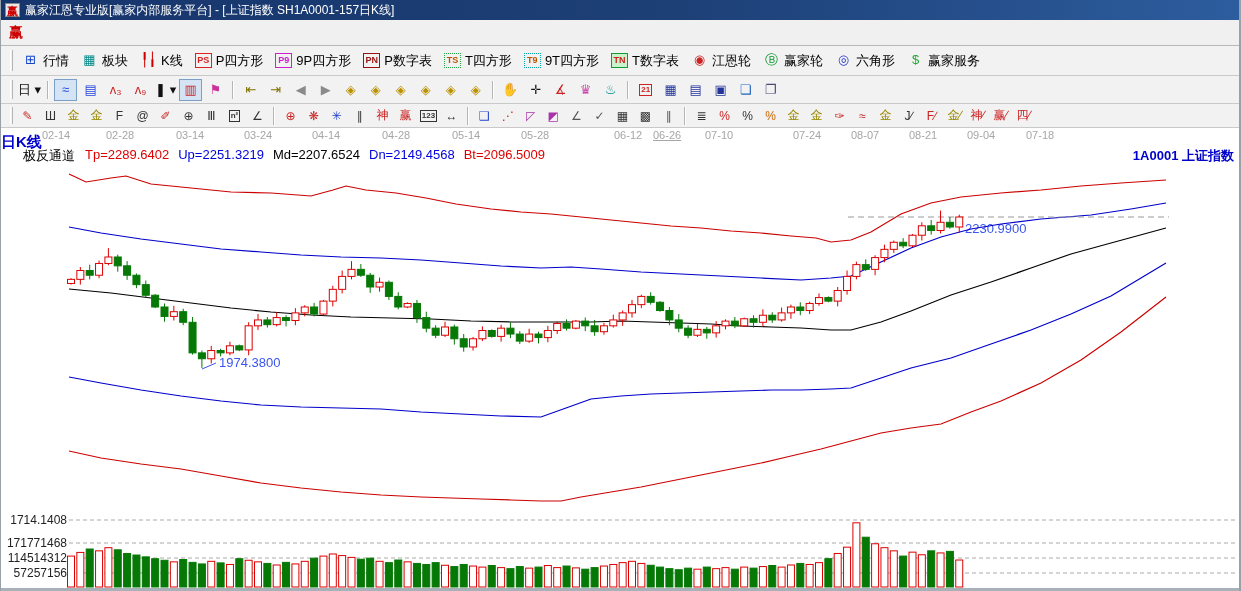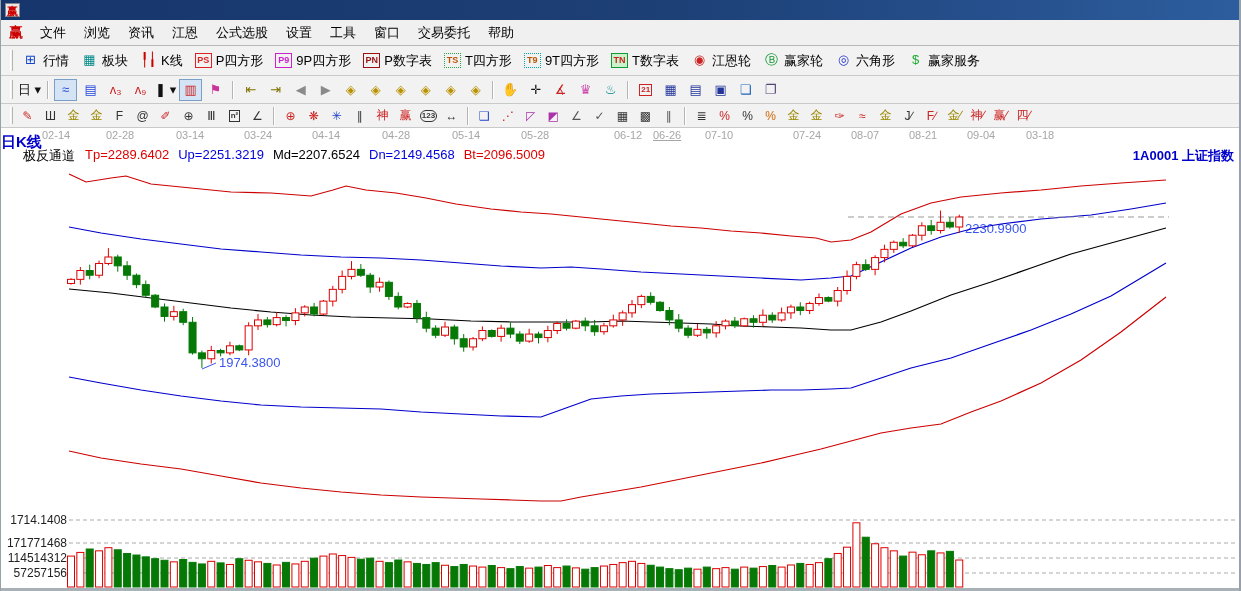--- a/index.html
+++ b/index.html
@@ -44,35 +44,24 @@
   .vol-label { position:absolute; left:0; width:66px; text-align:right; font-size:12px; color:#222; }
   .bottom-strip { position:absolute; left:0; bottom:0; width:100%; height:3px; background:#a8b0b8; }
   .right-strip { position:absolute; right:0; top:0; width:2px; height:100%; background:#98a0a8; }
 </style>
 </head>
 <body>
 
 <div class="app">
   <div class="titlebar">
     <span class="appicon">赢</span>
+    <span>赢家江恩专业版[赢家内部服务平台] - [上证指数 SH1A0001-157日K线]</span>
   </div>
   <div class="menubar">
     <span class="logo">赢</span>
-    <span id="menu-items" style="display:flex">
-        <span class="menu-item">文件</span>
-        <span class="menu-item">浏览</span>
-        <span class="menu-item">资讯</span>
-        <span class="menu-item">江恩</span>
-        <span class="menu-item">公式选股</span>
-        <span class="menu-item">设置</span>
-        <span class="menu-item">工具</span>
-        <span class="menu-item">窗口</span>
-        <span class="menu-item">交易委托</span>
-        <span class="menu-item">帮助</span>
-      </span>
   </div>
   <div class="toolbar toolbar1" id="toolbar1">
       <span class="grip"></span>
       <span class="tb1-item">
         <span class="tb1-icon" style="color: rgb(17, 68, 204); font-size: 13px; font-weight: normal;">⊞</span>
         <span>行情</span>
       </span>
       <span class="tb1-item">
         <span class="tb1-icon" style="color: rgb(0, 136, 136); font-size: 13px; font-weight: normal;">▦</span>
         <span>板块</span>
@@ -264,21 +253,21 @@
       <span class="tbtn">
         <span style="color: rgb(51, 51, 51);">∥</span>
       </span>
       <span class="tbtn">
         <span style="color: rgb(204, 34, 34);">神</span>
       </span>
       <span class="tbtn">
         <span style="color: rgb(204, 34, 34);">赢</span>
       </span>
       <span class="tbtn">
-        <span class="badge-glyph" style="color: rgb(51, 51, 51); border-radius: 6px;">123</span>
+        <span class="badge-glyph" style="color: rgb(51, 51, 51);">123</span>
       </span>
       <span class="tbtn">
         <span style="color: rgb(51, 51, 51);">↔</span>
       </span>
       <span class="tsep"></span>
       <span class="tbtn">
         <span style="color: rgb(34, 68, 204);">❑</span>
       </span>
       <span class="tbtn">
         <span style="color: rgb(204, 34, 34);">⋰</span>
@@ -362,21 +351,21 @@
         <span class="date-label" style="left: 381px;">04-28</span>
         <span class="date-label" style="left: 451px;">05-14</span>
         <span class="date-label" style="left: 520px;">05-28</span>
         <span class="date-label" style="left: 613px;">06-12</span>
         <span class="date-label" style="left: 652px; text-decoration: underline;">06-26</span>
         <span class="date-label" style="left: 704px;">07-10</span>
         <span class="date-label" style="left: 792px;">07-24</span>
         <span class="date-label" style="left: 850px;">08-07</span>
         <span class="date-label" style="left: 908px;">08-21</span>
         <span class="date-label" style="left: 966px;">09-04</span>
-        <span class="date-label" style="left: 1025px;">03-18</span>
+        <span class="date-label" style="left: 1025px;">07-18</span>
       </div>
     <div class="klabel">日K线</div>
     <div class="info-row">
       <span class="indicator-name">极反通道</span>
       <span id="legend-items" style="display:flex">
           <span class="legend-item" style="color: rgb(224, 0, 0);">Tp=2289.6402</span>
           <span class="legend-item" style="color: rgb(0, 0, 221);">Up=2251.3219</span>
           <span class="legend-item" style="color: rgb(0, 0, 0);">Md=2207.6524</span>
           <span class="legend-item" style="color: rgb(0, 0, 221);">Dn=2149.4568</span>
           <span class="legend-item" style="color: rgb(224, 0, 0);">Bt=2096.5009</span>

